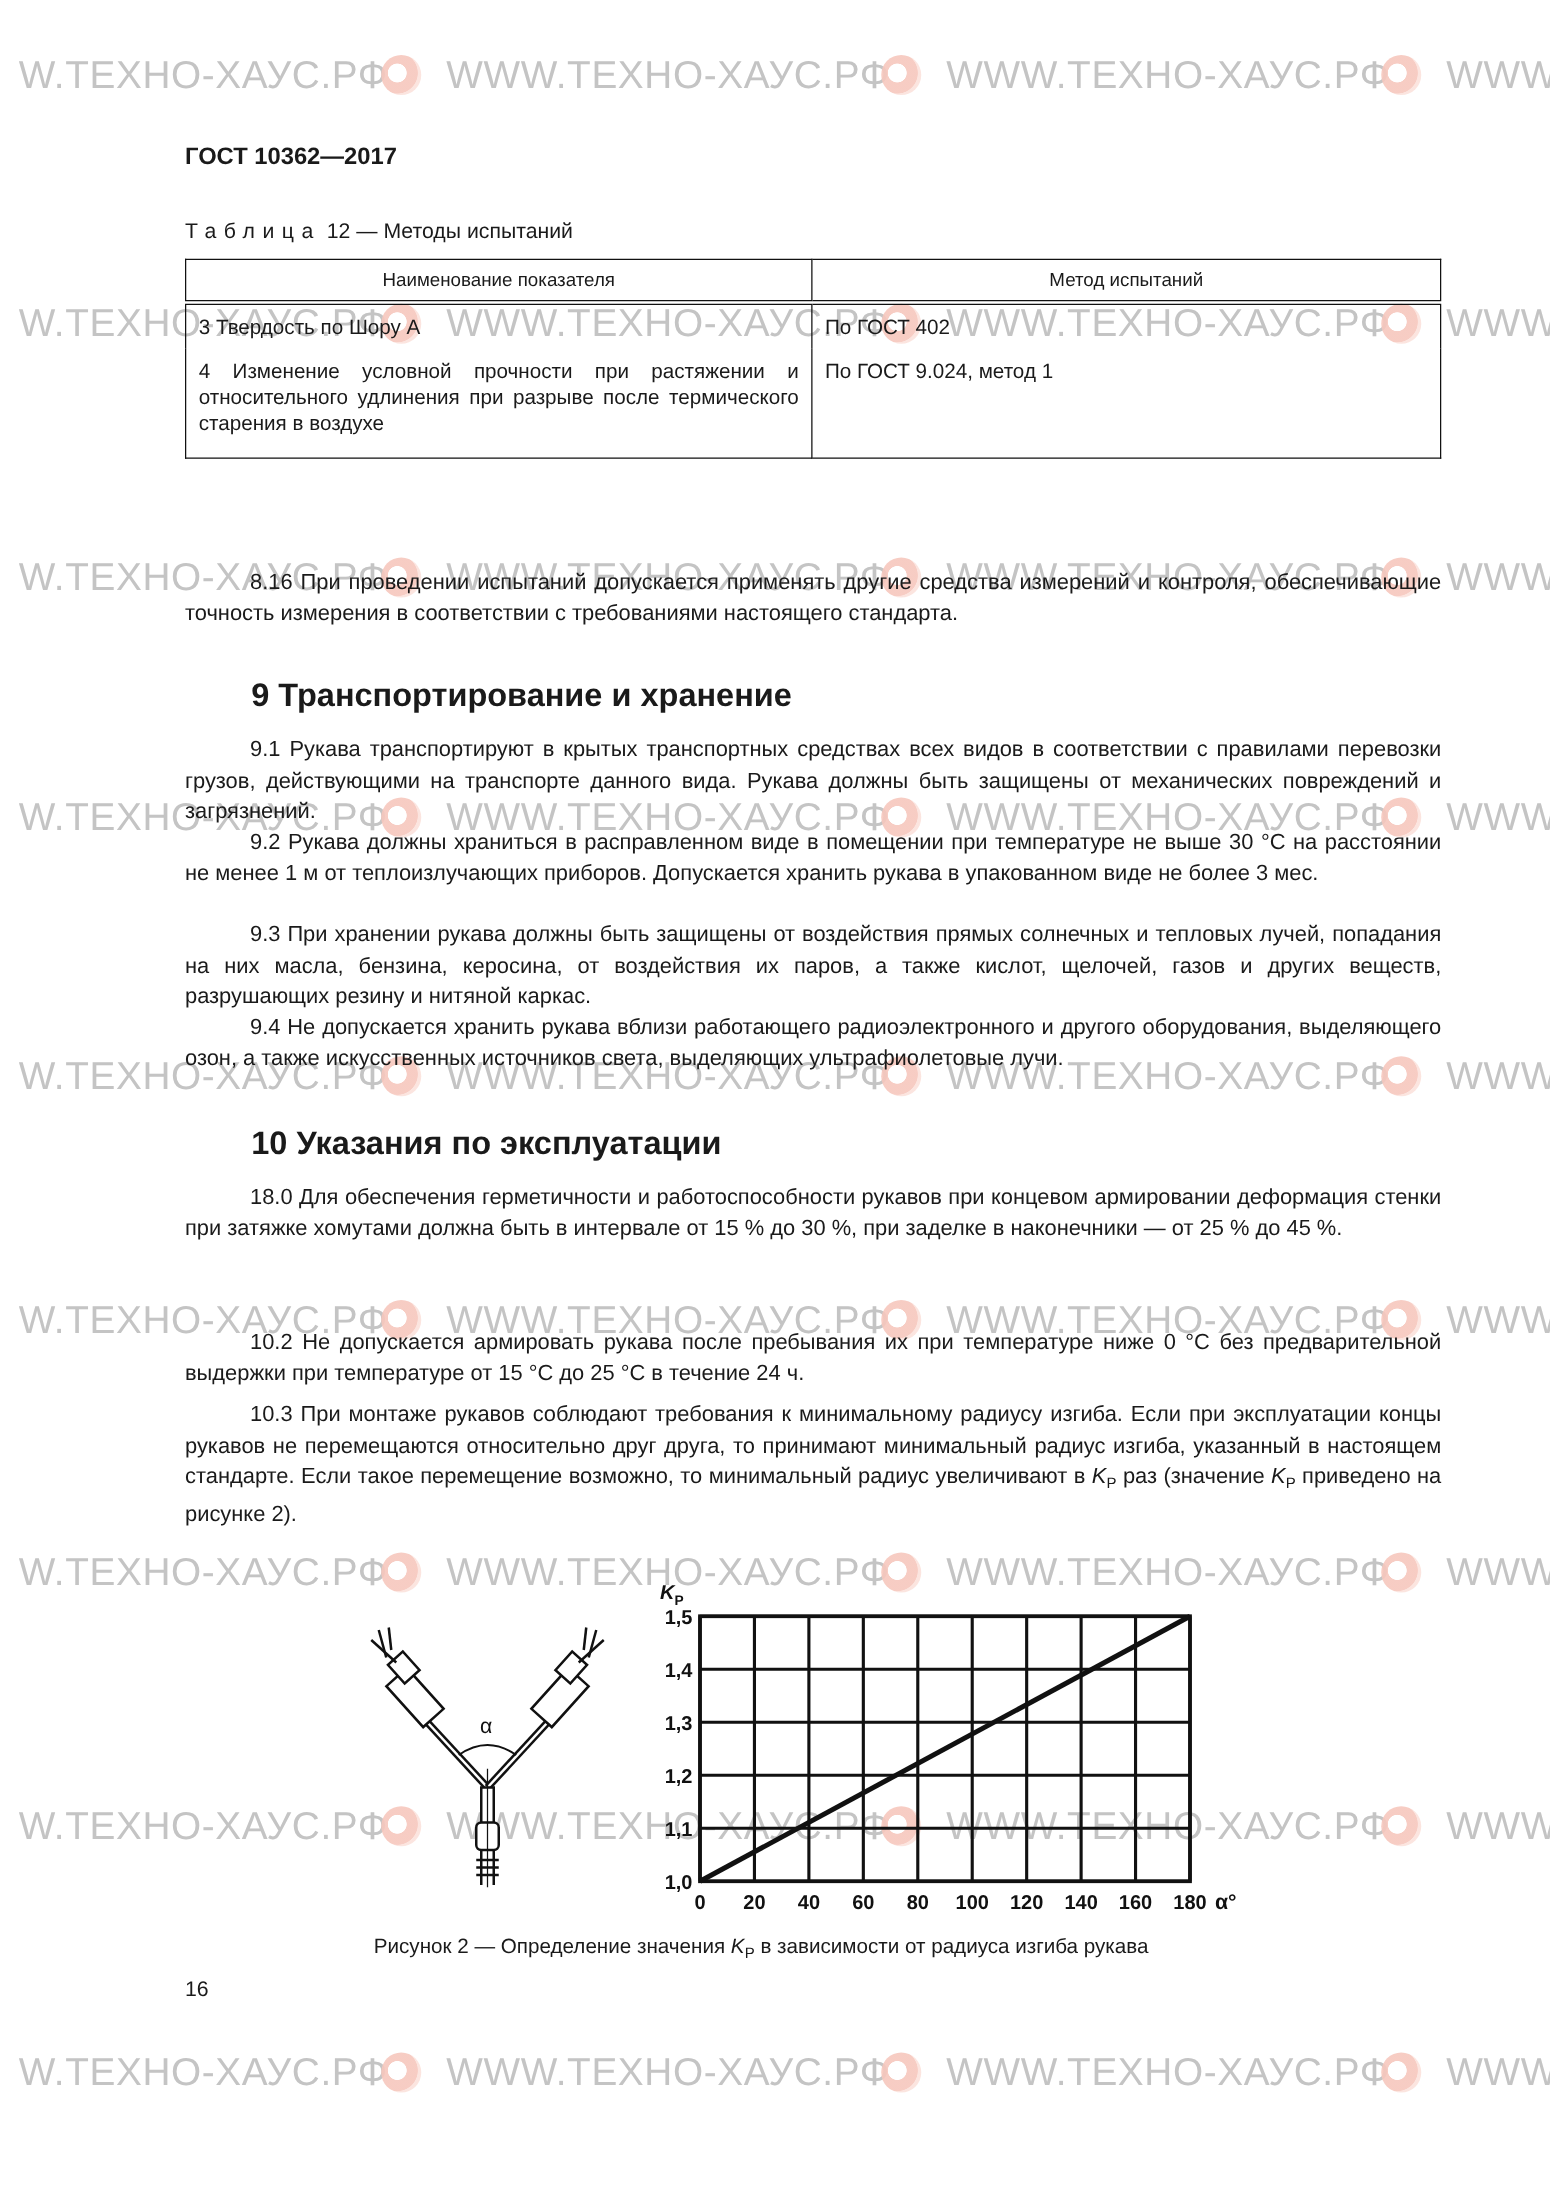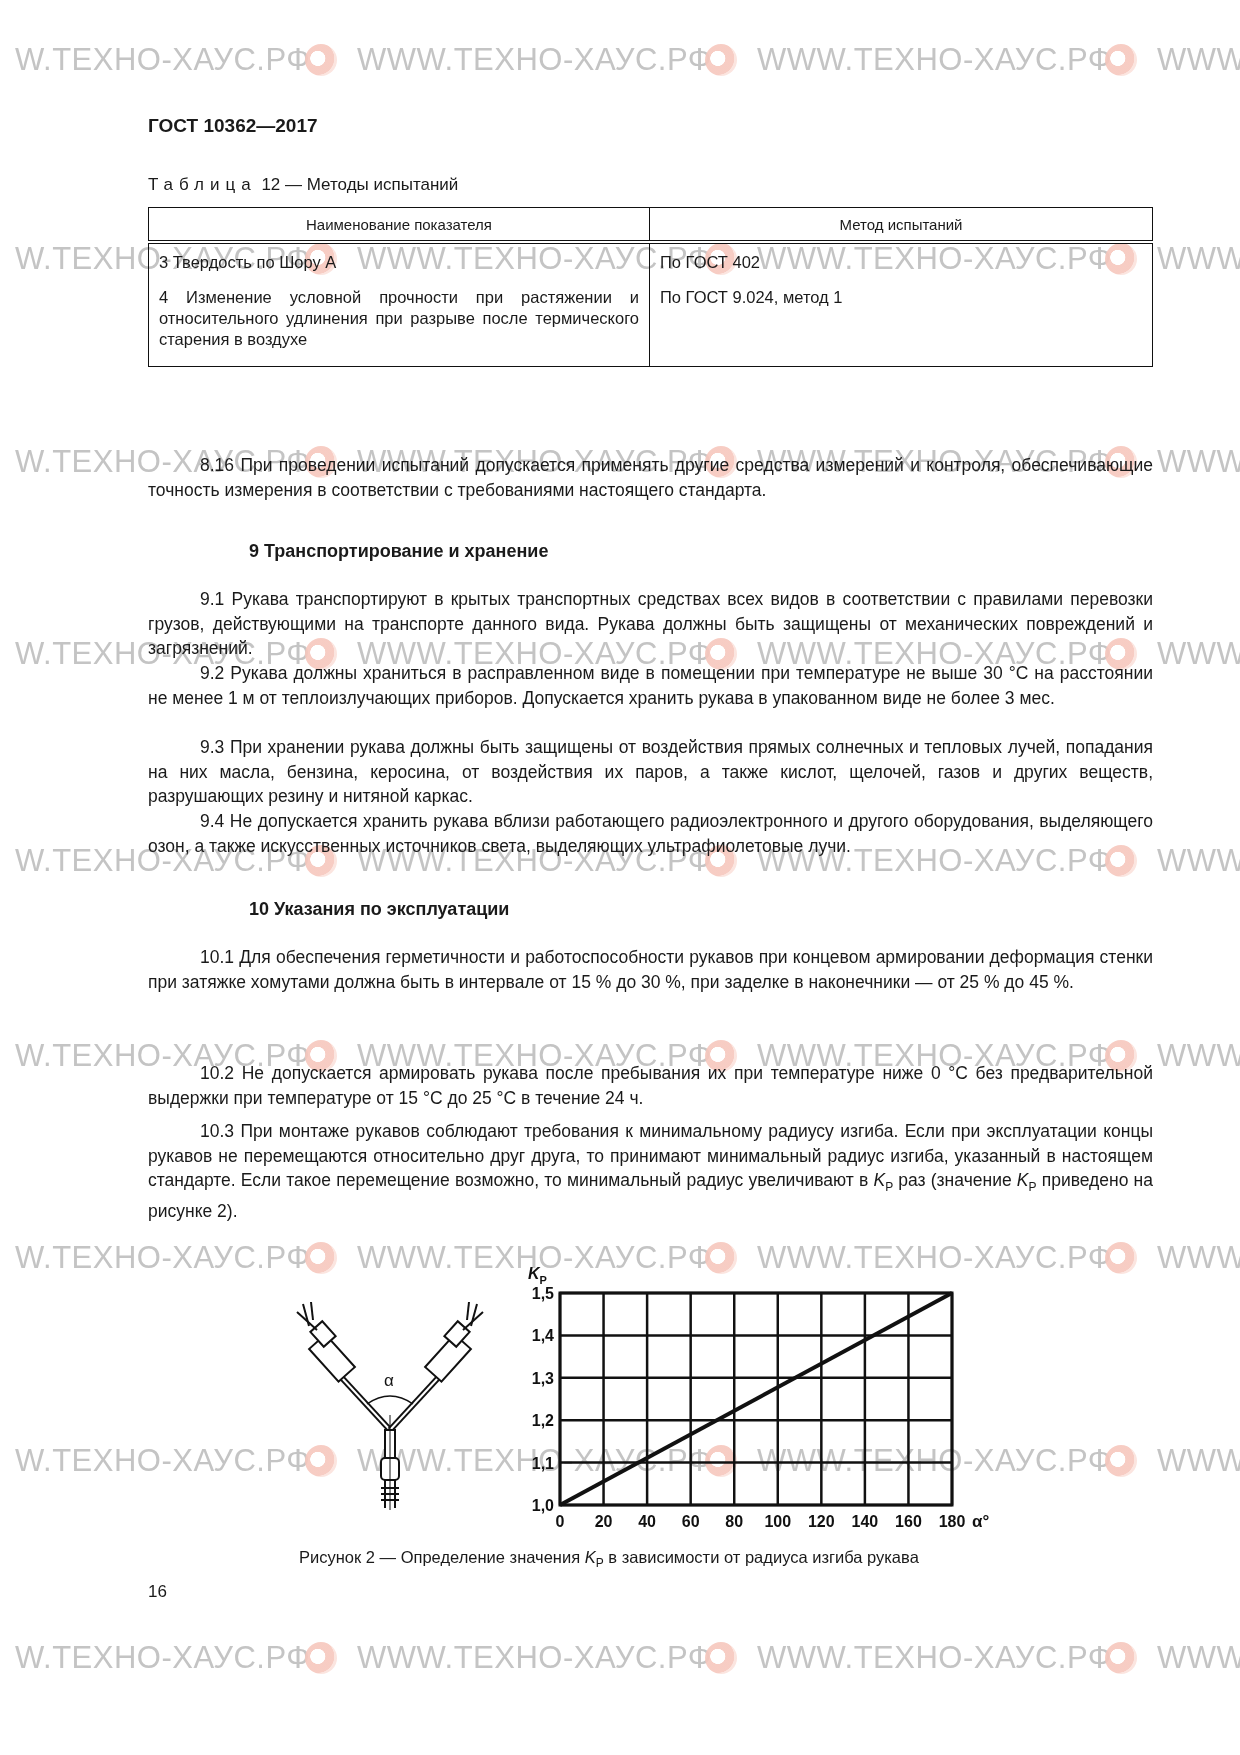--- a/index.html
+++ b/index.html
@@ -14,21 +14,21 @@
   .table-caption { position: absolute; left: 148px; top: 175px; font-size: 17px; }
   .table-caption .spaced { letter-spacing: 6px; }
   table.methods { position: absolute; left: 148px; top: 207px; width: 1005px; border-collapse: collapse; font-size: 16.5px; }
   table.methods th { font-weight: normal; font-size: 15px; height: 30px; border: 1.5px solid #111; border-bottom: 4px double #111; text-align: center; }
   table.methods td { border-left: 1.5px solid #111; border-right: 1.5px solid #111; vertical-align: top; padding: 3px 10px 6px 10px; line-height: 21px; }
   table.methods tr:last-child td { border-bottom: 1.5px solid #111; padding-bottom: 16px; }
   table.methods td.col1 { width: 480px; text-align: justify; }
   table.methods td.col2 { text-align: justify; }
   .para { position: absolute; left: 148px; width: 1005px; font-size: 17.5px; line-height: 24.5px; text-align: justify; }
   .para .ind { display: inline-block; width: 52px; }
-  .h2 { position: absolute; left: 201px; font-weight: bold; font-size: 18px; margin-left: 48px; }
+  .h2 { position: absolute; left: 201px; font-weight: bold; font-size: 26px; }
   .kp { font-style: italic; }
   .kp sub { font-style: normal; font-size: 12px; }
   .fig-caption { position: absolute; left: 299px; top: 1548px; font-size: 16.5px; }
   .page-num { position: absolute; left: 148px; top: 1582px; font-size: 17px; }
   svg text { font-family: "Liberation Sans", sans-serif; }
 </style>
 </head>
 <body>
 
 <div id="wm-layer">
@@ -145,21 +145,21 @@
 
   <div class="h2" style="top:541px;">9 Транспортирование и хранение</div>
 
   <div class="para" style="top:587px;"><span class="ind"></span><span>9.1 Рукава транспортируют в крытых транспортных средствах всех видов в соответствии с правилами перевозки грузов, действующими на транспорте данного вида. Рукава должны быть защищены от механических повреждений и загрязнений.</span></div>
   <div class="para" style="top:661px;"><span class="ind"></span><span>9.2 Рукава должны храниться в расправленном виде в помещении при температуре не выше 30 °С на расстоянии не менее 1 м от теплоизлучающих приборов. Допускается хранить рукава в упакованном виде не более 3 мес.</span></div>
   <div class="para" style="top:735px;"><span class="ind"></span><span>9.3 При хранении рукава должны быть защищены от воздействия прямых солнечных и тепловых лучей, попадания на них масла, бензина, керосина, от воздействия их паров, а также кислот, щелочей, газов и других веществ, разрушающих резину и нитяной каркас.</span></div>
   <div class="para" style="top:809px;"><span class="ind"></span><span>9.4 Не допускается хранить рукава вблизи работающего радиоэлектронного и другого оборудования, выделяющего озон, а также искусственных источников света, выделяющих ультрафиолетовые лучи.</span></div>
 
   <div class="h2" style="top:899px;">10 Указания по эксплуатации</div>
 
-  <div class="para" style="top:945px;"><span class="ind"></span><span>10.1 Для обеспечения герметичности и работоспособности рукавов при концевом армировании деформация стенки при затяжке хомутами должна быть в интервале от 15 % до 30 %, при заделке в наконечники — от 25 % до 45 %.</span></div>
+  <div class="para" style="top:945px;"><span class="ind"></span><span>18.0 Для обеспечения герметичности и работоспособности рукавов при концевом армировании деформация стенки при затяжке хомутами должна быть в интервале от 15 % до 30 %, при заделке в наконечники — от 25 % до 45 %.</span></div>
   <div class="para" style="top:1061px;"><span class="ind"></span><span>10.2 Не допускается армировать рукава после пребывания их при температуре ниже 0 °С без предварительной выдержки при температуре от 15 °С до 25 °С в течение 24 ч.</span></div>
   <div class="para" style="top:1119px;"><span class="ind"></span><span>10.3 При монтаже рукавов соблюдают требования к минимальному радиусу изгиба. Если при эксплуатации концы рукавов не перемещаются относительно друг друга, то принимают минимальный радиус изгиба, указанный в настоящем стандарте. Если такое перемещение возможно, то минимальный радиус увеличивают в </span><span class="kp"><span>K</span><sub>P</sub></span><span> раз (значение </span><span class="kp"><span>K</span><sub>P</sub></span><span> приведено на рисунке 2).</span></div>
 
   <svg style="position:absolute;left:295px;top:1300px;" width="200" height="210" viewBox="0 0 200 210">
     <g stroke="#111" stroke-width="2" fill="none">
 
       <line x1="95" y1="130" x2="35" y2="65" stroke-width="6"></line>
       <line x1="95" y1="130" x2="35" y2="65" stroke="#fff" stroke-width="2"></line>
       <rect x="26" y="36" width="22" height="44" transform="rotate(-42 37 58)" fill="#fff"></rect>
       <rect x="20" y="24" width="16" height="20" transform="rotate(-42 28 34)" fill="#fff"></rect>

